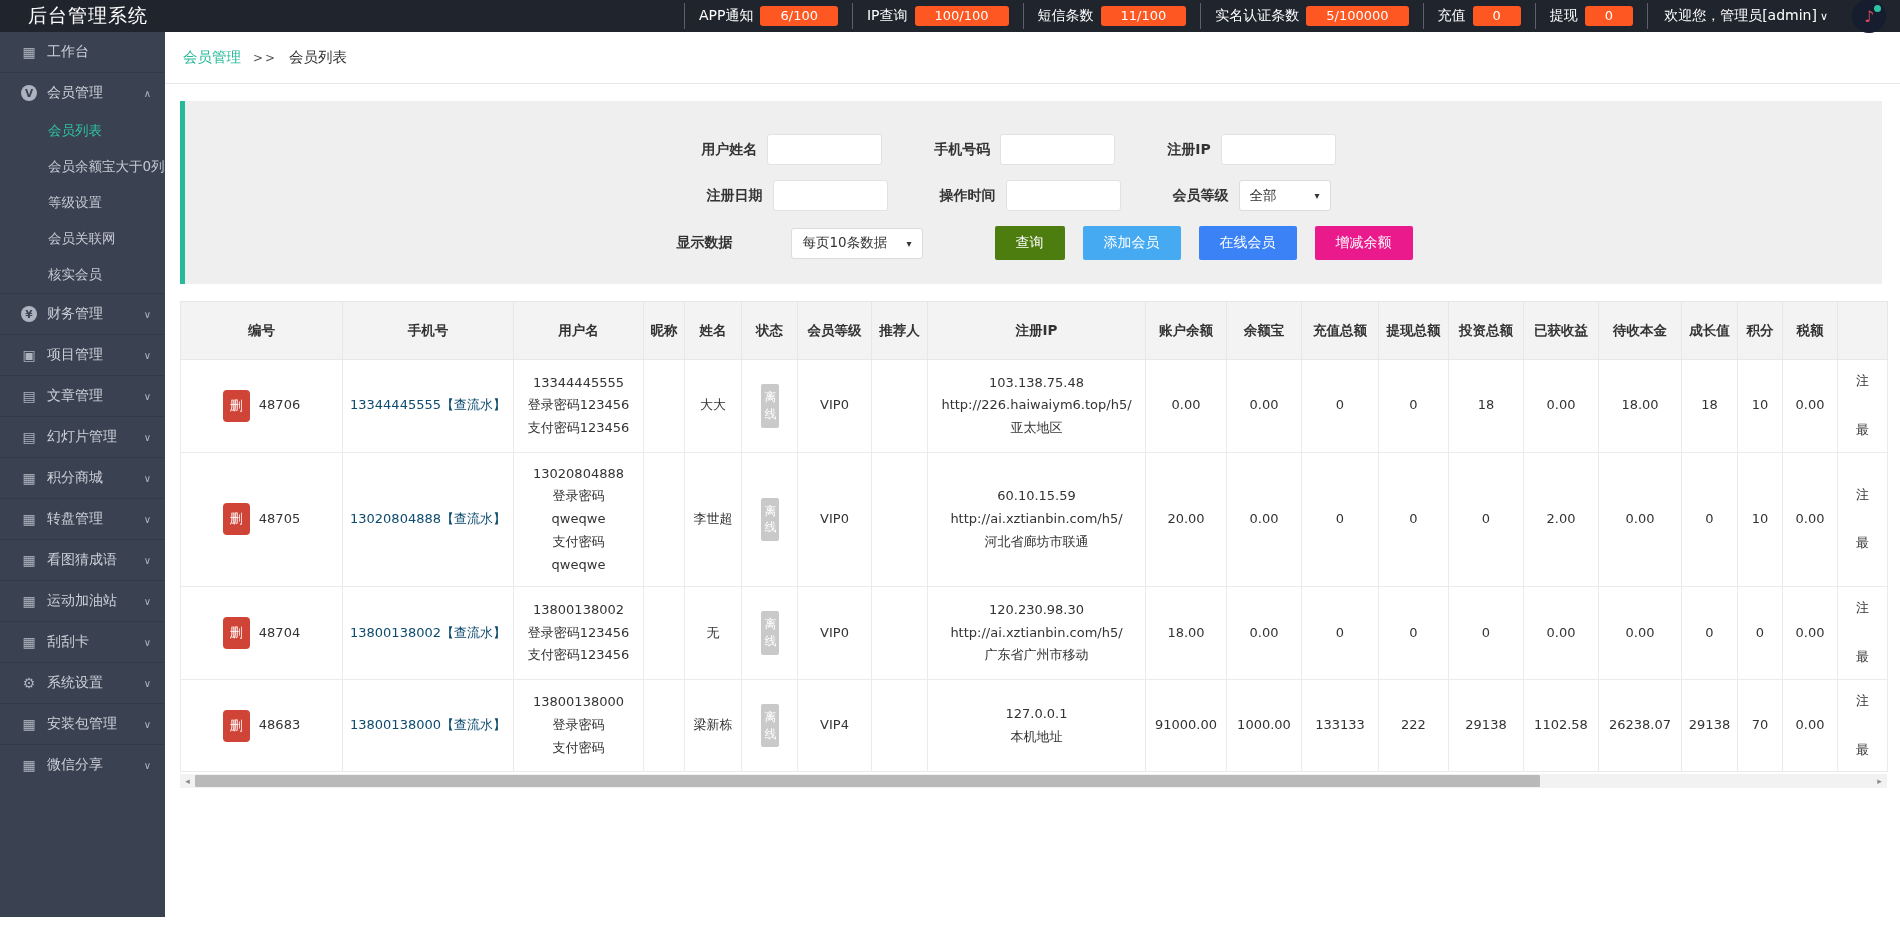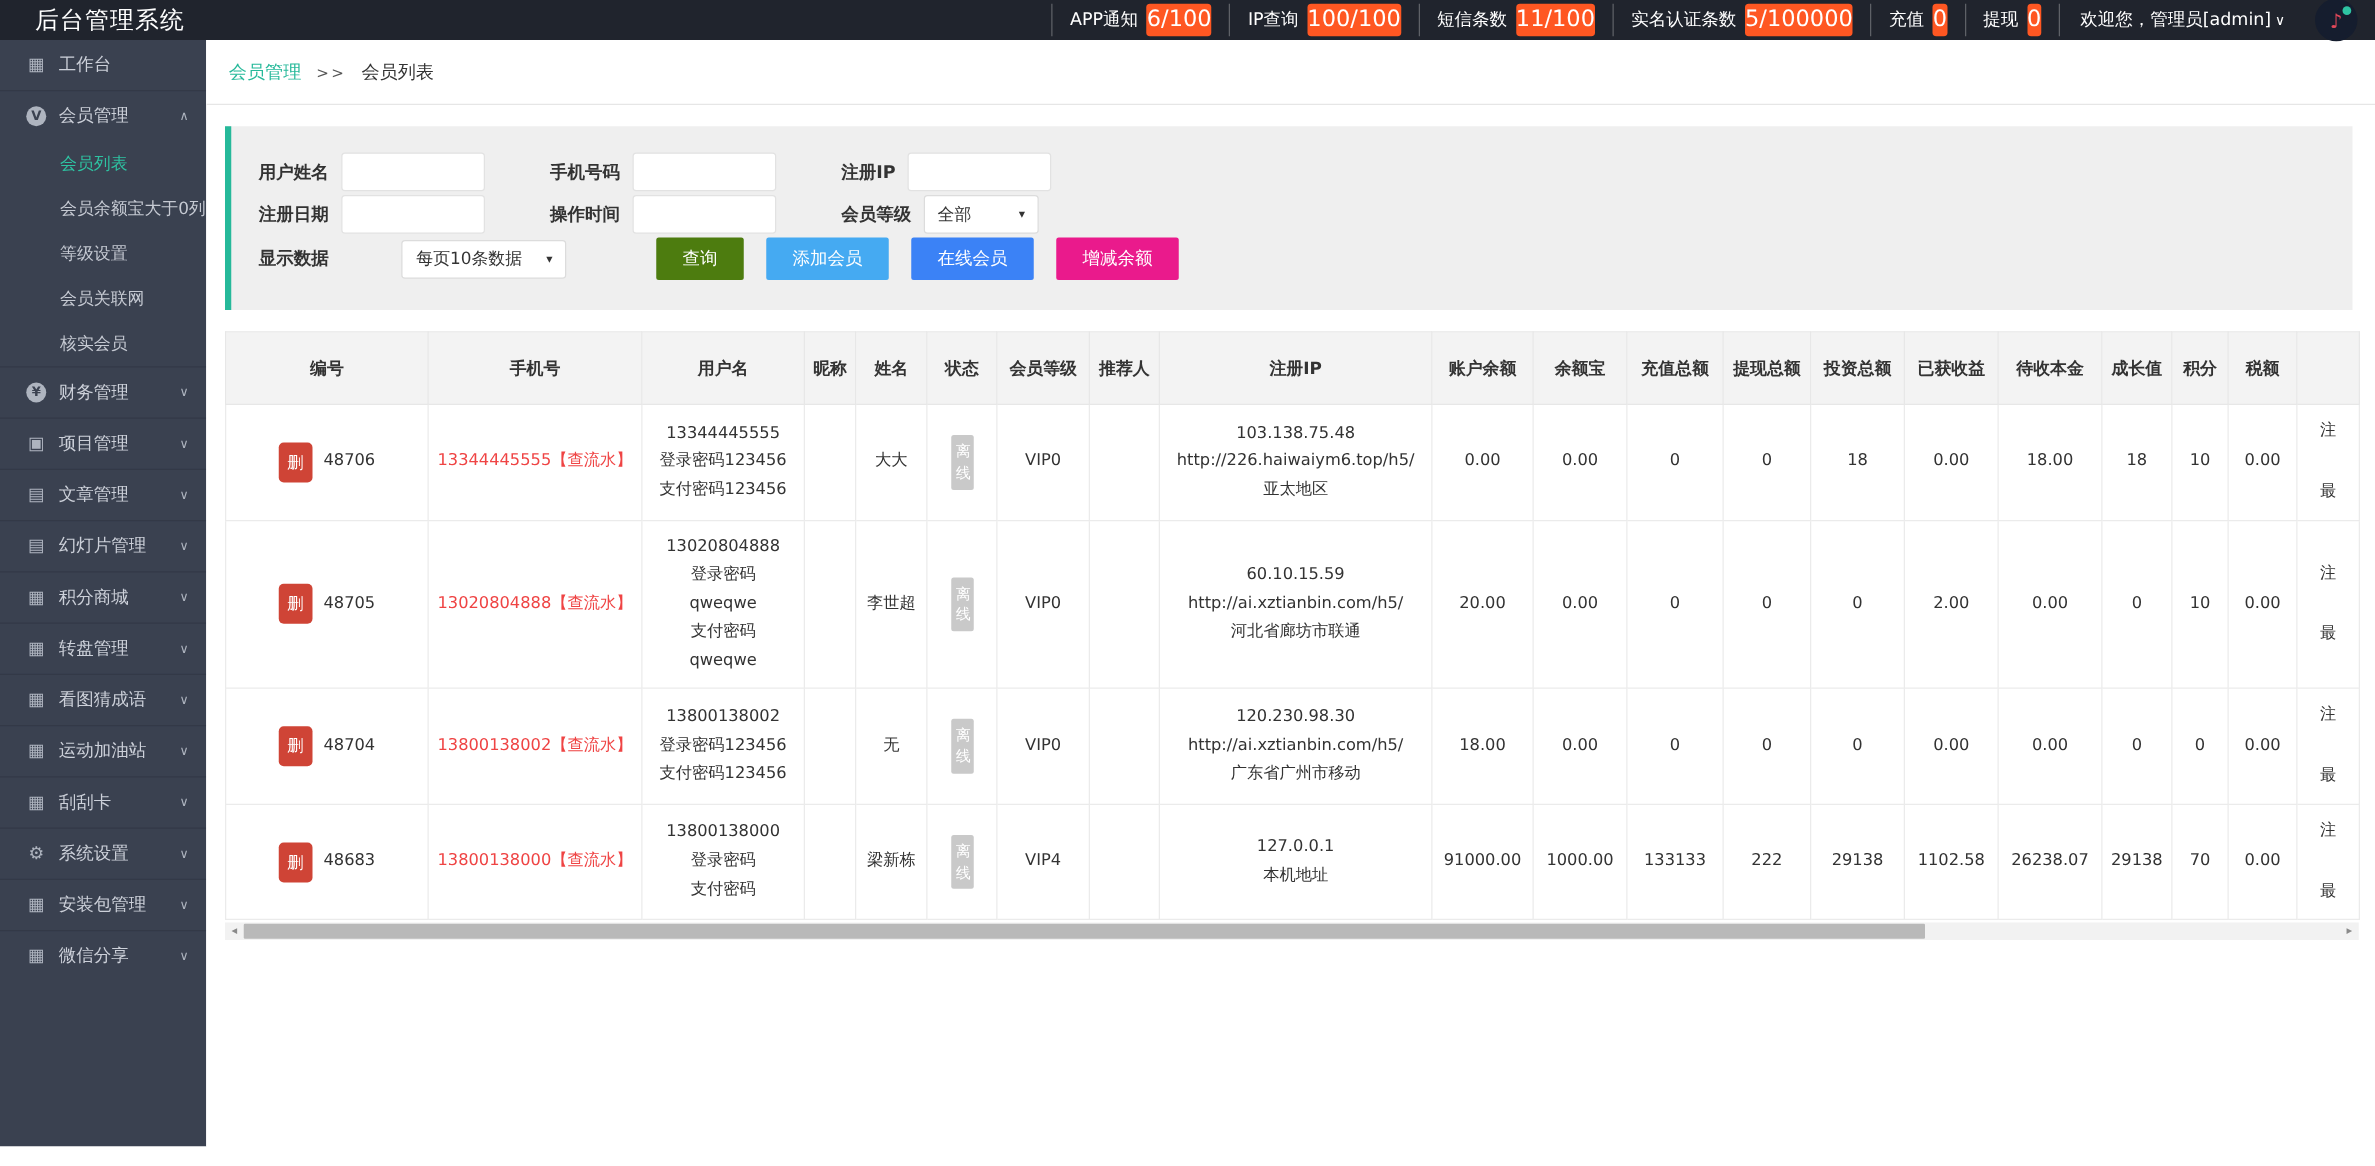--- a/index.html
+++ b/index.html
@@ -5,22 +5,22 @@
   * { margin:0; padding:0; box-sizing:border-box; }
   html,body { width:1900px; height:933px; overflow:hidden; background:#fff;
     font-family:"DejaVu Sans","Liberation Sans",sans-serif; }
 
   
   .topbar { height:32px; background:#20242d; display:flex; align-items:center; color:#fff; }
   .brand { margin-left:28px; font-size:19px; letter-spacing:1px; white-space:nowrap; }
   .topbar-right { margin-left:auto; display:flex; align-items:center; margin-right:14px; }
   .stat { display:flex; align-items:center; padding:0 14px; font-size:14px;
     border-left:1px solid rgba(255,255,255,.28); height:26px; white-space:nowrap; cursor:pointer; }
-  .badge { background:#ff5722; border-radius:3px; padding:2px 0; margin-left:7px;
-    font-size:18px; line-height:1.2; }
+  .badge { background:#ff5722; border-radius:3px; padding:2px 20px; margin-left:7px;
+    font-size:13px; line-height:1.2; }
   .welcome { display:flex; align-items:center; padding:0 16px; font-size:14px; height:26px;
     border-left:1px solid rgba(255,255,255,.28); white-space:nowrap; cursor:pointer; }
   .welcome .caret { margin-left:3px; font-size:11px; }
   .avatar { width:34px; height:34px; border-radius:50%; background:#151d2e; margin-left:8px;
     display:flex; align-items:center; justify-content:center; position:relative; cursor:pointer; }
   .avatar .note { color:#e0485a; font-size:16px; }
   .avatar .dot { position:absolute; width:7px; height:7px; border-radius:50%;
     background:#2ec3a2; right:5px; top:6px; }
 
   
@@ -44,21 +44,21 @@
   .bc-link { color:#26b99a; cursor:pointer; }
   .bc-sep { color:#555; margin:0 12px; font-size:12px; letter-spacing:2px; }
   .bc-current { color:#333; }
 
   .content { padding:17px 18px 0 15px; }
 
   
   .filter-panel { background:#efefef; border-left:5px solid #26b99a; padding:18px 0 24px 22px; }
   .stats-line { font-size:14.5px; font-weight:bold; color:#333; display:flex; }
   .stats-line .gap { width:34px; }
-  .f-row { display:flex; align-items:center; margin-top:3px; }
+  .f-row { display:flex; align-items:center; margin-top:15px;justify-content:center; }
   .f-label { font-size:14px; font-weight:bold; color:#333; margin-right:10px; white-space:nowrap; }
   .f-input { width:115px; height:31px; background:#fff; border:1px solid #e2e2e2;
     border-radius:3px; outline:none; padding:0 8px; font-size:13px; }
   .f-group { display:flex; align-items:center; margin-right:52px; }
   .f-select { min-width:92px; height:31px; background:#fff; border:1px solid #dcdcdc;
     border-radius:3px; display:flex; align-items:center; padding:0 10px; font-size:13.5px;
     color:#333; cursor:pointer; position:relative; }
   .f-select .sel-caret { margin-left:auto; padding-left:18px; font-size:10px; color:#333; }
   .f-select.wide { min-width:132px;padding-left:11px; }
   .btn { height:34px; padding:0 21px; color:#fff; font-size:14px; border:none; border-radius:2px;
@@ -71,21 +71,21 @@
   
   .table-wrap { margin-top:17px; }
   table { border-collapse:collapse; table-layout:fixed; width:1707px; font-size:13px; color:#333; }
   th { background:#f3f3f3; border:1px solid #e7e7e7; font-weight:bold; font-size:13.5px;
     height:58px; padding:4px 3px; color:#333; }
   td { border:1px solid #ebebeb; padding:10px 4px; text-align:center; vertical-align:middle;
     line-height:1.75; word-wrap:break-word; }
   .cell-id { display:flex; align-items:center; justify-content:center; gap:9px; }
   .del-btn { background:#cf4436; color:#fff; border:none; border-radius:4px; padding:7px 7px;
     font-size:13px; cursor:pointer; font-family:inherit; }
-  .phone-link { color:#ef4444; cursor:pointer; text-decoration:none; }
+  .phone-link { color:#0c4a6e; cursor:pointer; text-decoration:none; }
   .status-badge { display:inline-block; width:18px; padding:5px 4px; background:#c9c9c9;
     color:#fff; font-size:12px; line-height:1.4; border-radius:2px; word-break:break-all; }
   .extra-top { margin-bottom:26px; }
 
   
   .hscroll { width:1707px; height:14px; margin-top:2px; background:#f2f2f2;
     display:flex; align-items:center; }
   .hs-arrow { width:15px; text-align:center; color:#8a8a8a; font-size:9px; cursor:pointer; flex:none; }
   .hs-thumb { height:12px; width:1345px; background:#b9b9b9; border-radius:1px; cursor:pointer; flex:none; }
   .hs-space { flex:1; }

